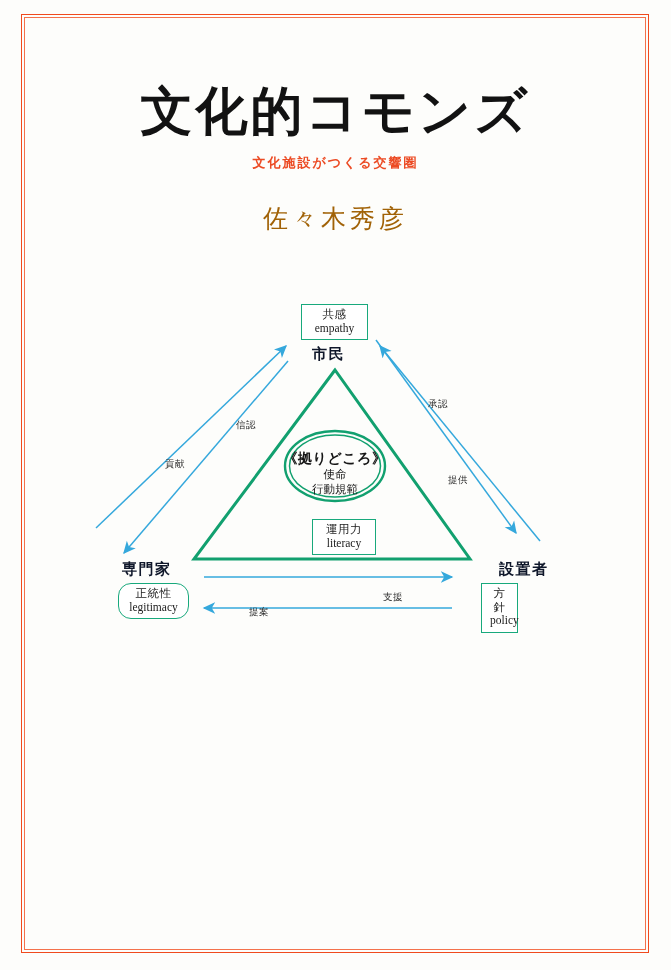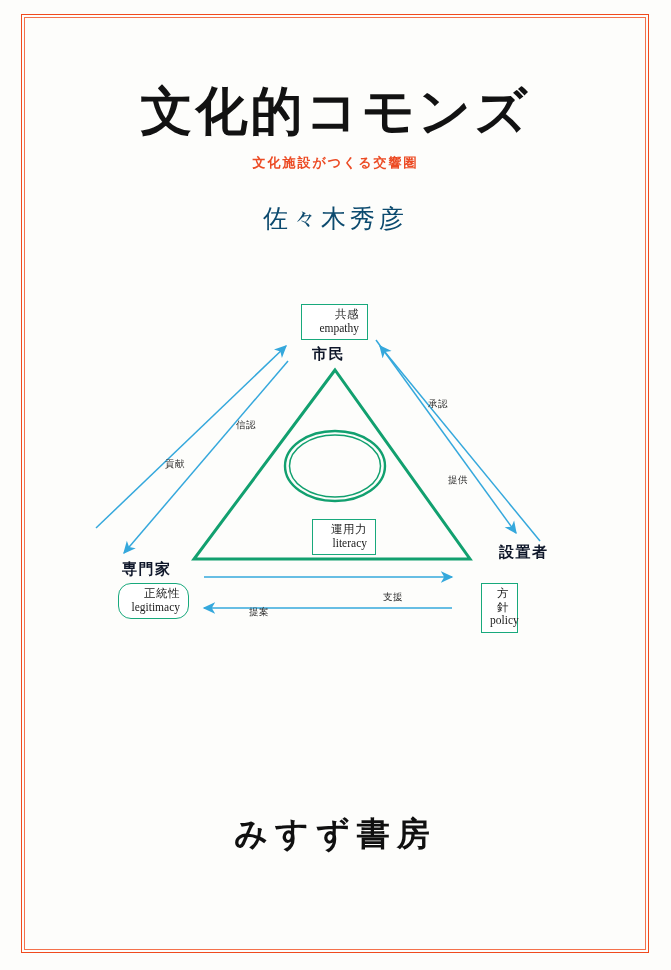--- a/index.html
+++ b/index.html
@@ -62,21 +62,21 @@
     font-size: 13px;
     font-weight: 700;
     letter-spacing: 2px;
     color: #ec4b24;
   }
   .author {
     margin: 30px 0 16px 0;
     font-family: "DejaVu Serif", "Liberation Serif", serif;
     font-size: 25px;
     letter-spacing: 4px;
-    color: #0c4a6e;
+    color: #a16207;
   }
 
   
   .diagram {
     position: absolute;
     left: 0;
     top: 283px;
     width: 671px;
     height: 360px;
   }
@@ -84,21 +84,21 @@
     position: absolute;
     left: 0;
     top: 0;
   }
 
   .node-box {
     position: absolute;
     box-sizing: border-box;
     border: 1.6px solid #18a97c;
     background: #ffffff;
-    text-align: right;
+    text-align: center;
     line-height: 1.18;
     padding: 3px 8px 4px 8px;
   }
   .node-box .jp {
     display: block;
     font-family: "DejaVu Serif", "Liberation Serif", serif;
     font-size: 11.5px;
     color: #1b1b1b;
     letter-spacing: 0.5px;
   }
@@ -204,36 +204,40 @@
       <span class="en">empathy</span>
     </div>
     <div class="node-title" style="left:312px; top:62px;">市民</div>
 
     <div class="node-title" style="left:122px; top:277px;">専門家</div>
     <div class="node-box" style="left:118px; top:300px; width:71px;border-radius:13px;">
       <span class="jp">正統性</span>
       <span class="en">legitimacy</span>
     </div>
 
-    <div class="node-title" style="left:481px; top:260px;padding-left:18px;">設置者</div>
+    <div class="node-title" style="left:481px; top:277px;padding-left:18px;">設置者</div>
     <div class="node-box" style="left:481px; top:300px; width:37px;">
       <span class="jp">方針</span>
       <span class="en">policy</span>
     </div>
 
     <div class="node-box" style="left:312px; top:236px; width:64px;">
       <span class="jp">運用力</span>
       <span class="en">literacy</span>
     </div>
 
+    <div class="core-label" style="left:260px; top:166px;">
+      <span class="core-head">《拠りどころ》</span>
+      <span class="core-sub">使命</span>
+      <span class="core-sub">行動規範</span>
+    </div>
 
     <div class="edge-label" style="left:236px; top:136px;">信認</div>
     <div class="edge-label" style="left:165px; top:175px;">貢献</div>
     <div class="edge-label" style="left:428px; top:115px;">承認</div>
     <div class="edge-label" style="left:448px; top:191px;">提供</div>
     <div class="edge-label" style="left:249px; top:299px;margin-top:24px;">提案</div>
     <div class="edge-label" style="left:383px; top:308px;">支援</div>
 
   </div>
 
-  <div class="publisher">みすず書房</div>
 
 </div>
 
 </body></html>

